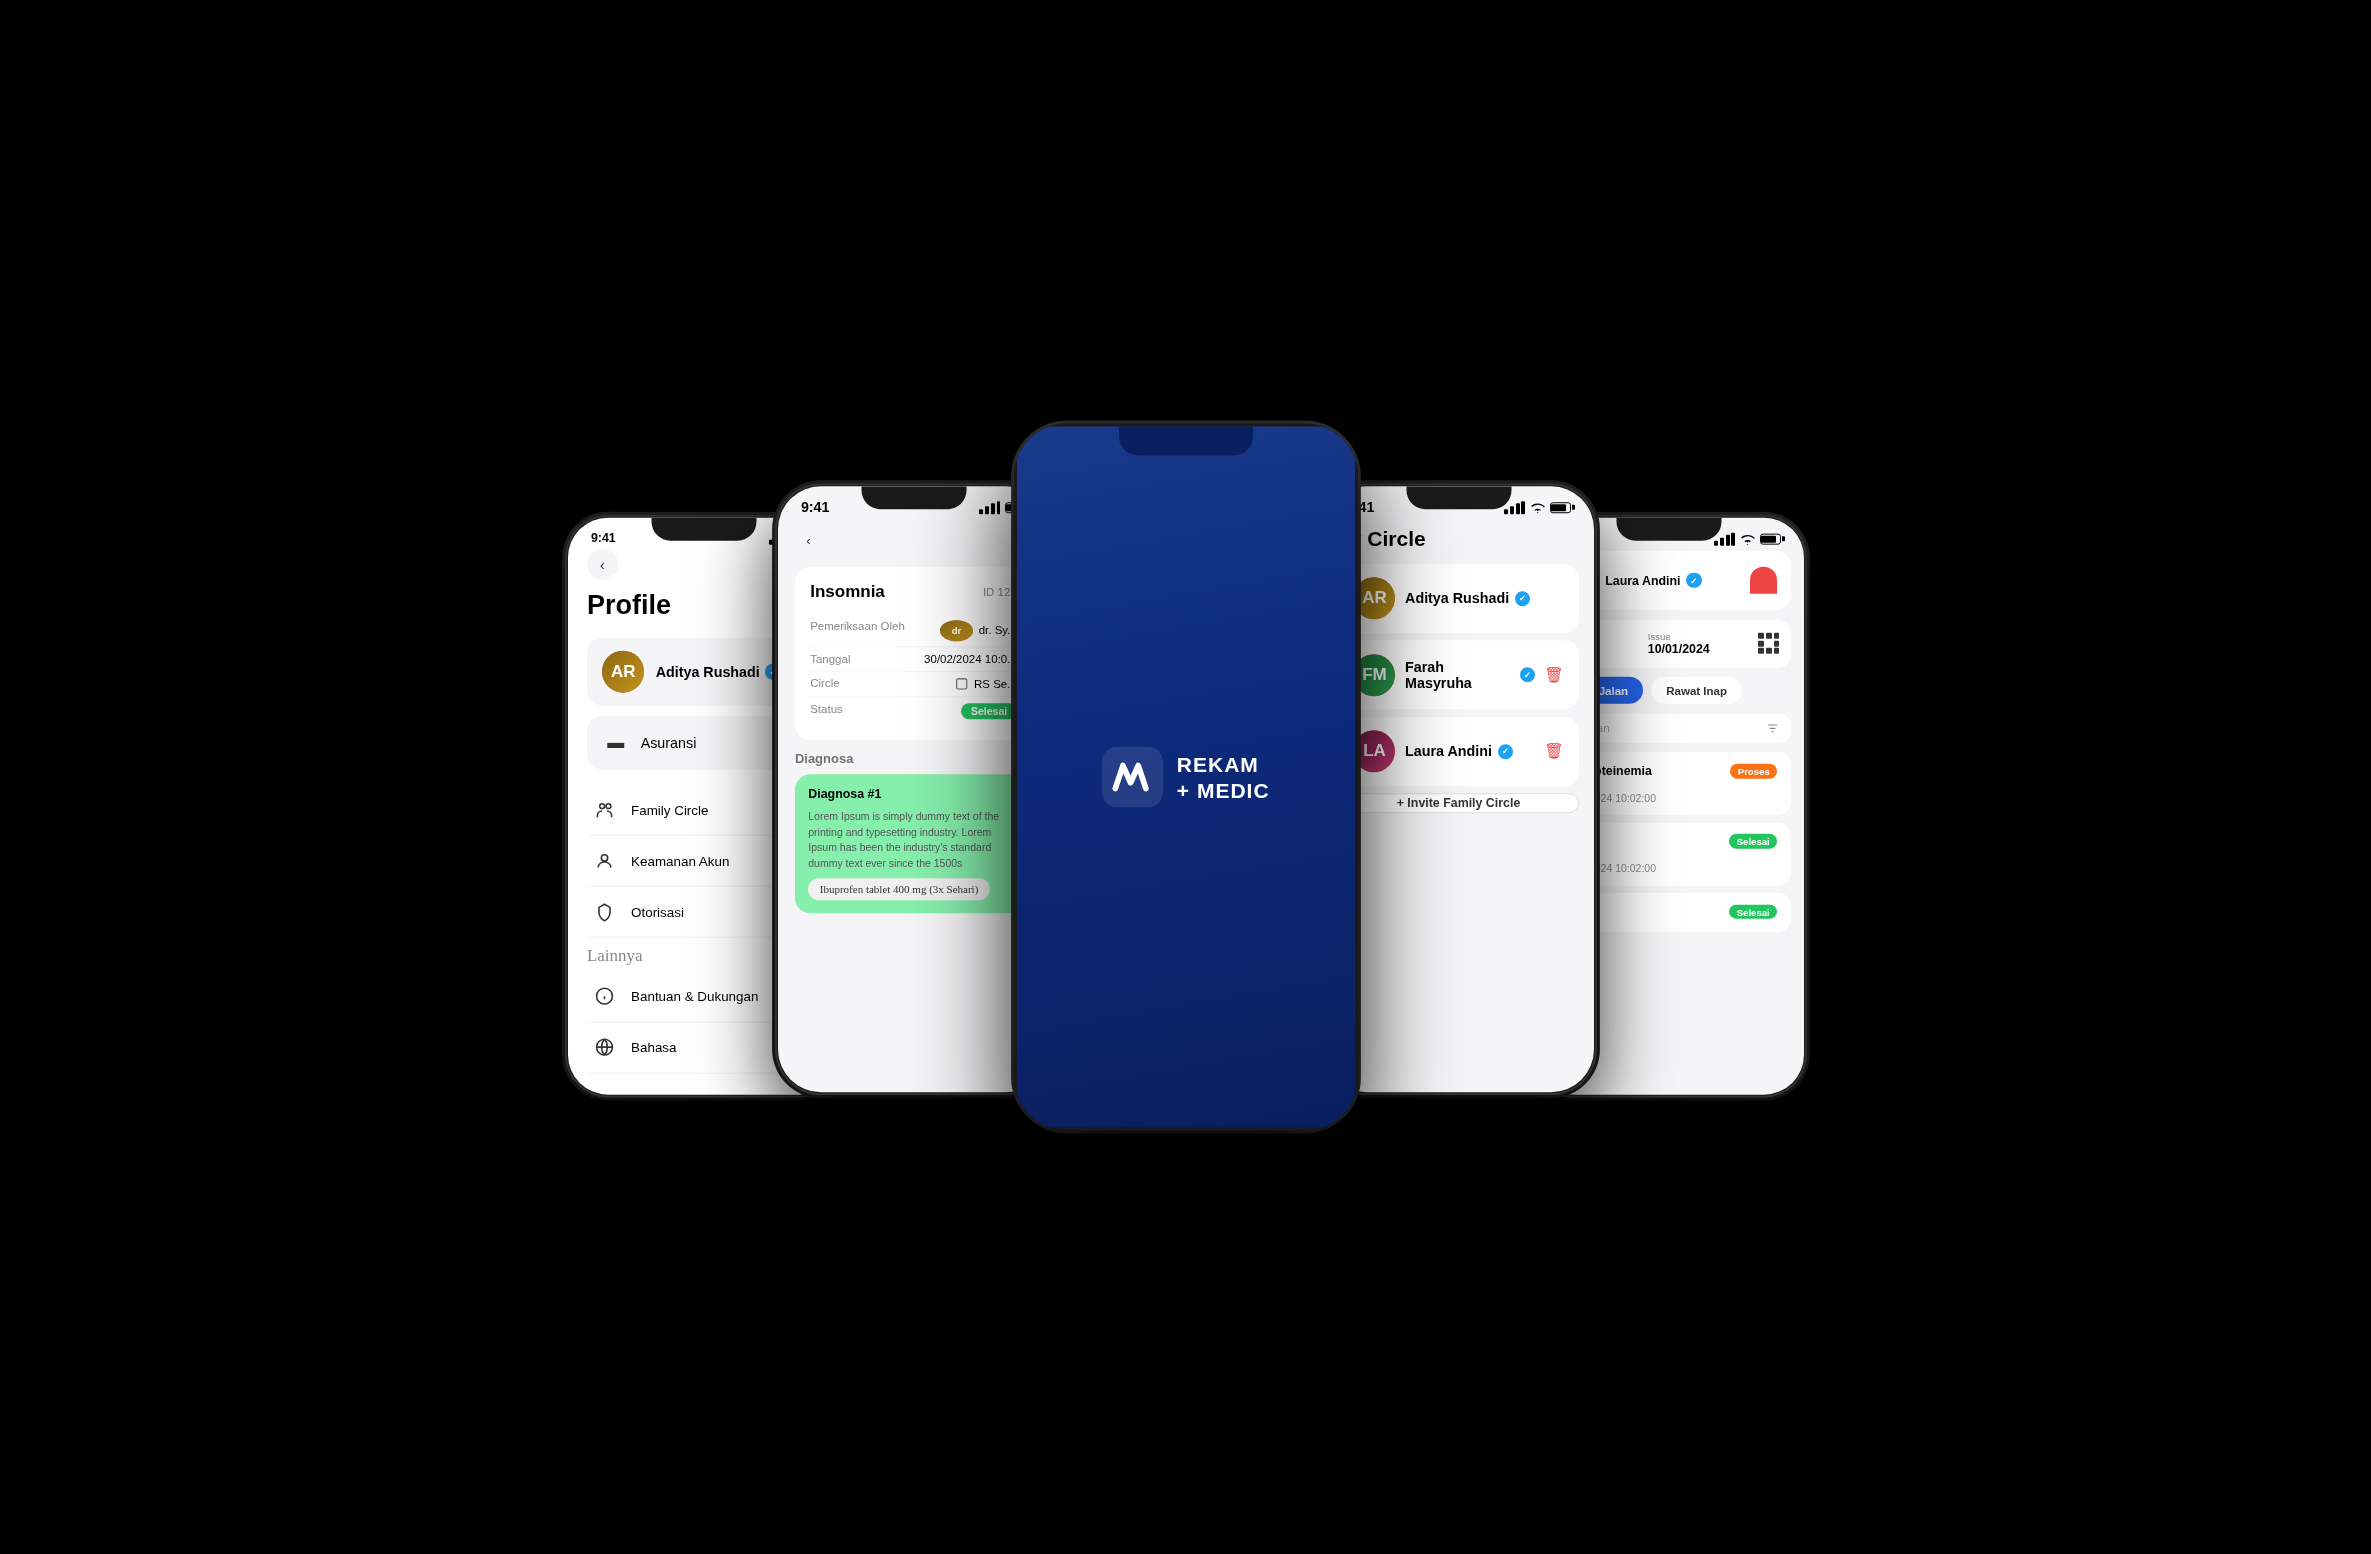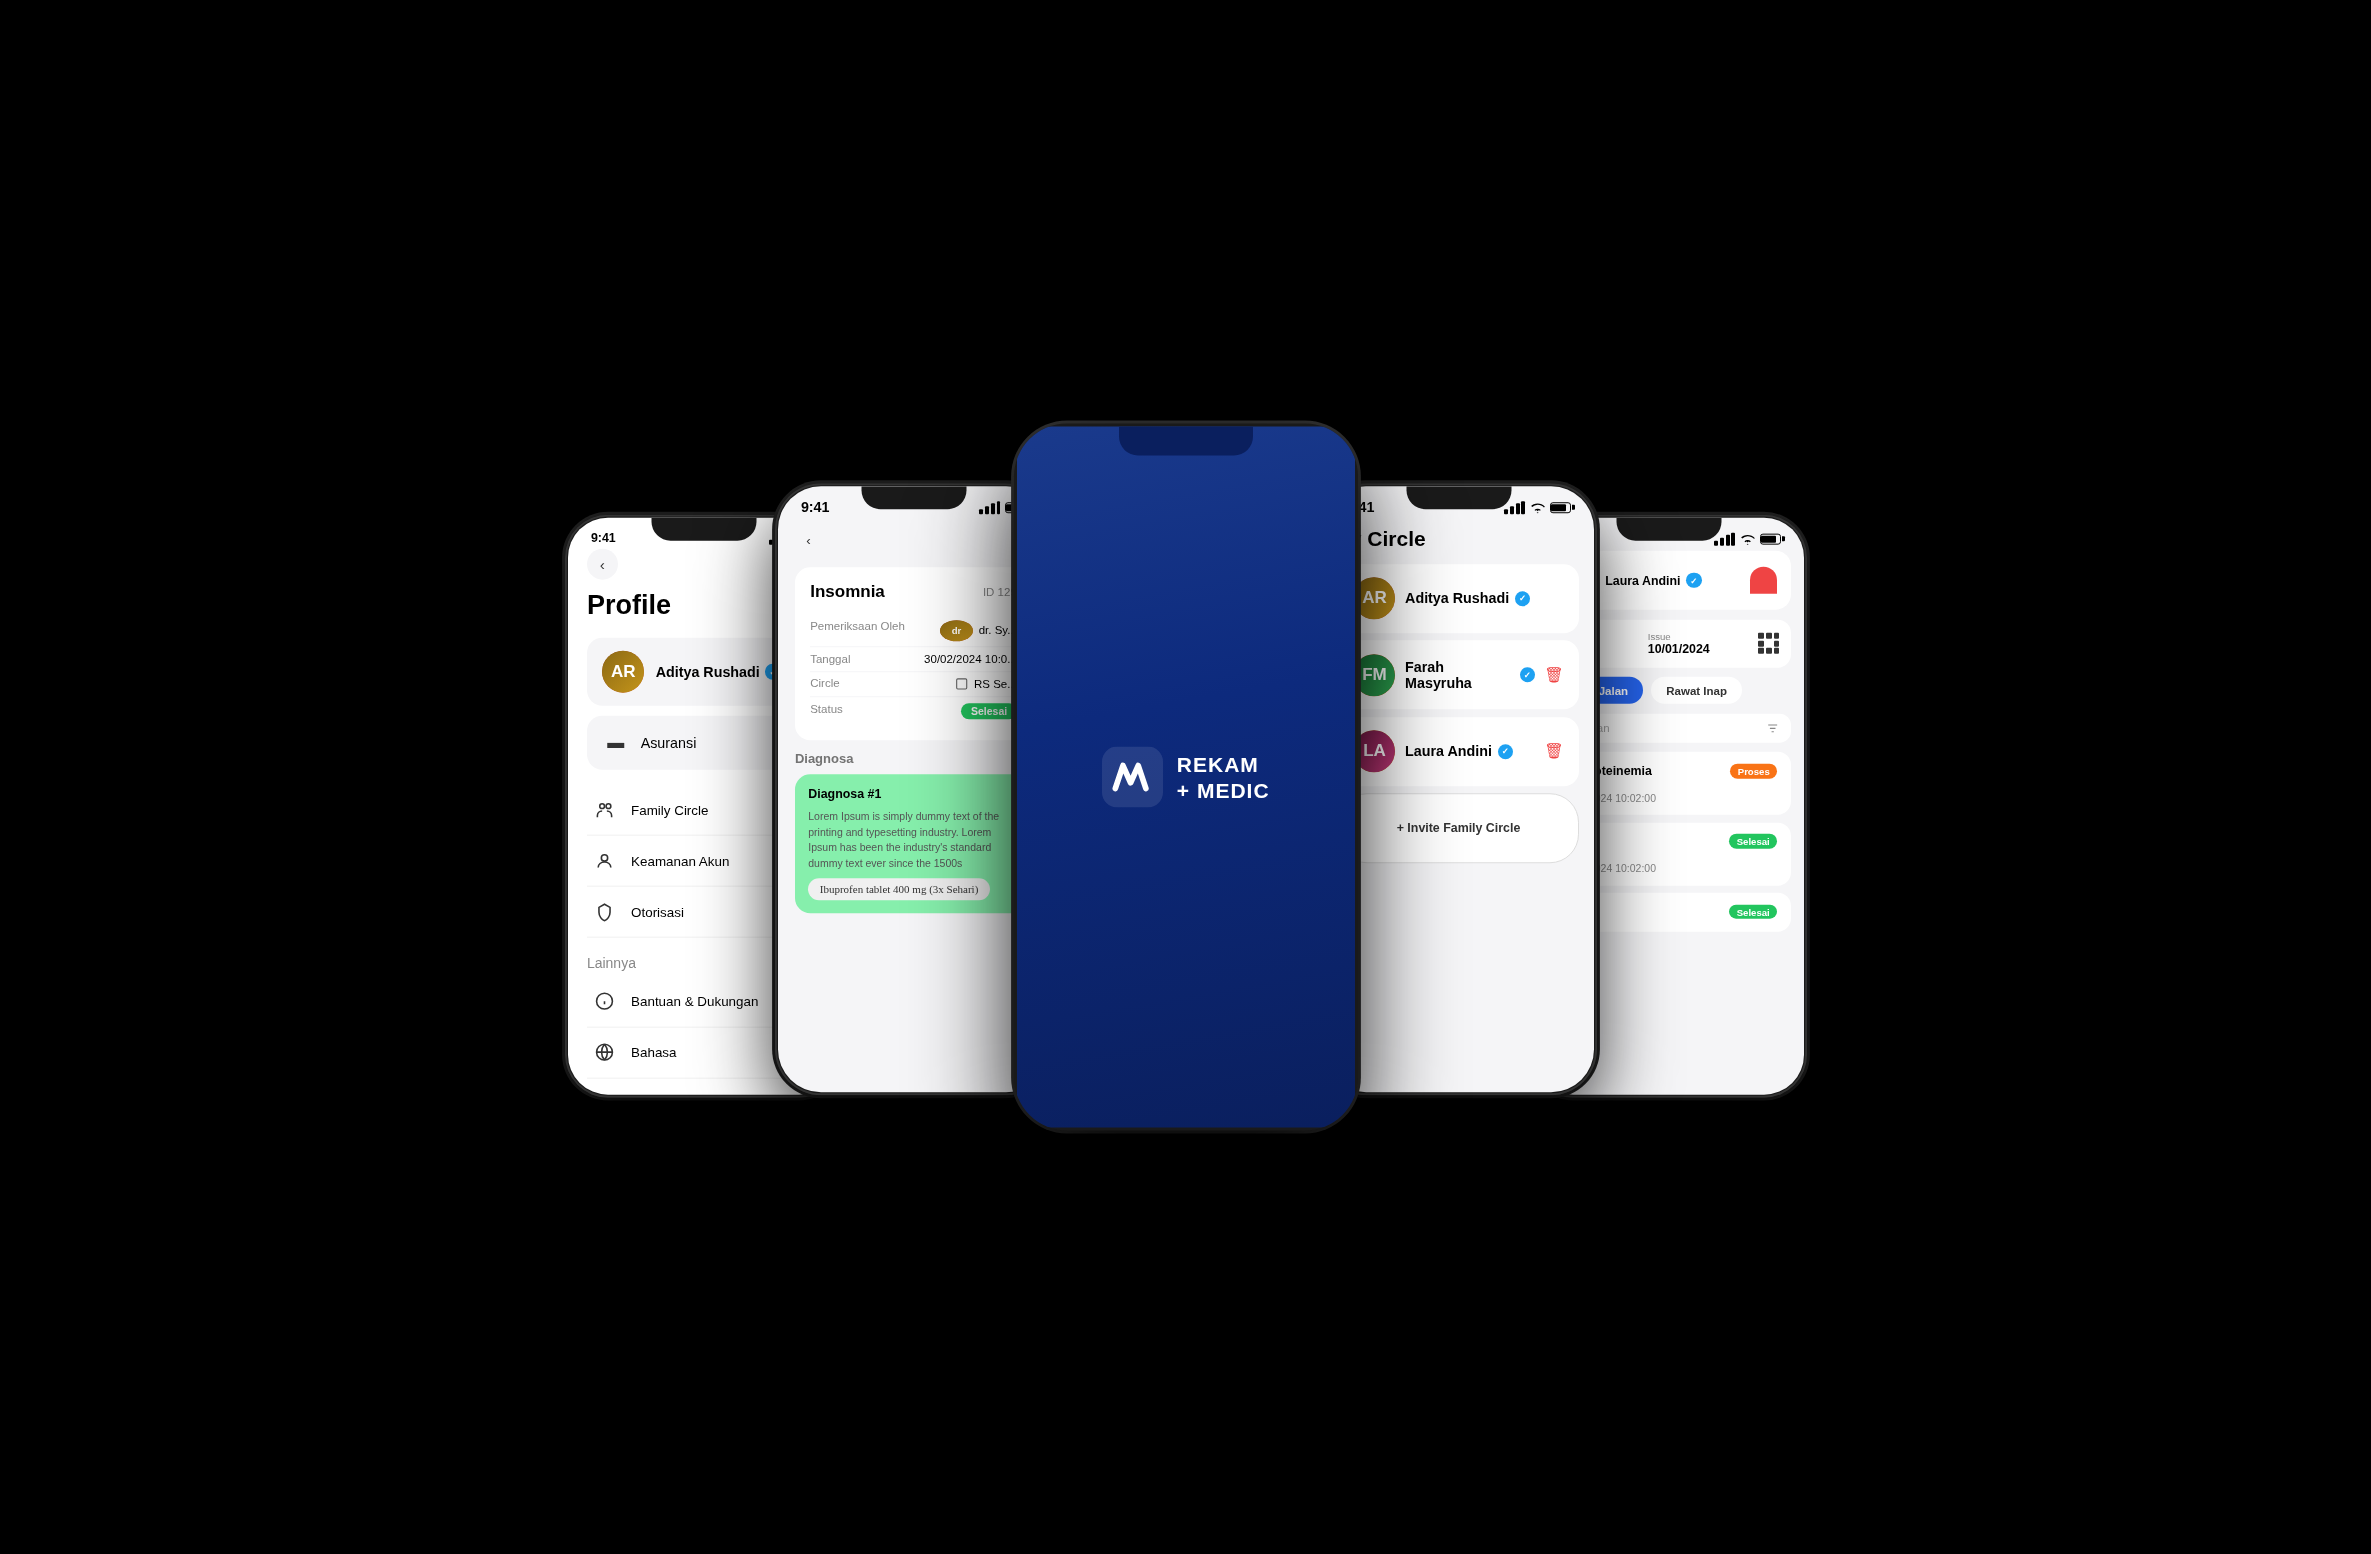--- a/index.html
+++ b/index.html
@@ -208,21 +208,21 @@
       border-radius: 15.3px;
       padding: 13.4px 15.3px;
       display: flex;
       align-items: center;
       gap: 11.5px;
       margin-bottom: 15.3px;
       font-size: 14.3px; font-weight: 500; color: #000;
     }
 
     .menu-section { margin-bottom: 5.7px; }
-    .menu-section-label { font-size: 14px; color: #888; margin-bottom: 5.7px; margin-top: 17px; }
+    .menu-section-label { font-size: 17px; color: #888; margin-bottom: 5.7px; margin-top: 8px; font-family: Liberation Serif, serif; }
 
     .menu-item {
       display: flex;
       align-items: center;
       gap: 13.4px;
       padding: 11.5px 3.8px;
       border-bottom: 1px solid #f0f0f0;
       font-size: 13.4px;
       color: #000;
     }
@@ -340,21 +340,21 @@
     .trash-icon {
       width: 19px; height: 19px; margin-left: auto;
       color: #ef4444; font-size: 15.3px;
       display: flex; align-items: center; justify-content: center;
     }
 
     .invite-btn {
       background: #fff;
       border: 1.4px solid #ddd;
       border-radius: 29px;
-      padding: 27px 19px;
+      padding: 2px 19px;
       font-size: 12.4px;
       font-weight: 600;
       color: #333;
       display: flex;
       align-items: center;
       gap: 7.6px;
       justify-content: center;
       margin-top: 7.6px;
     }
 

